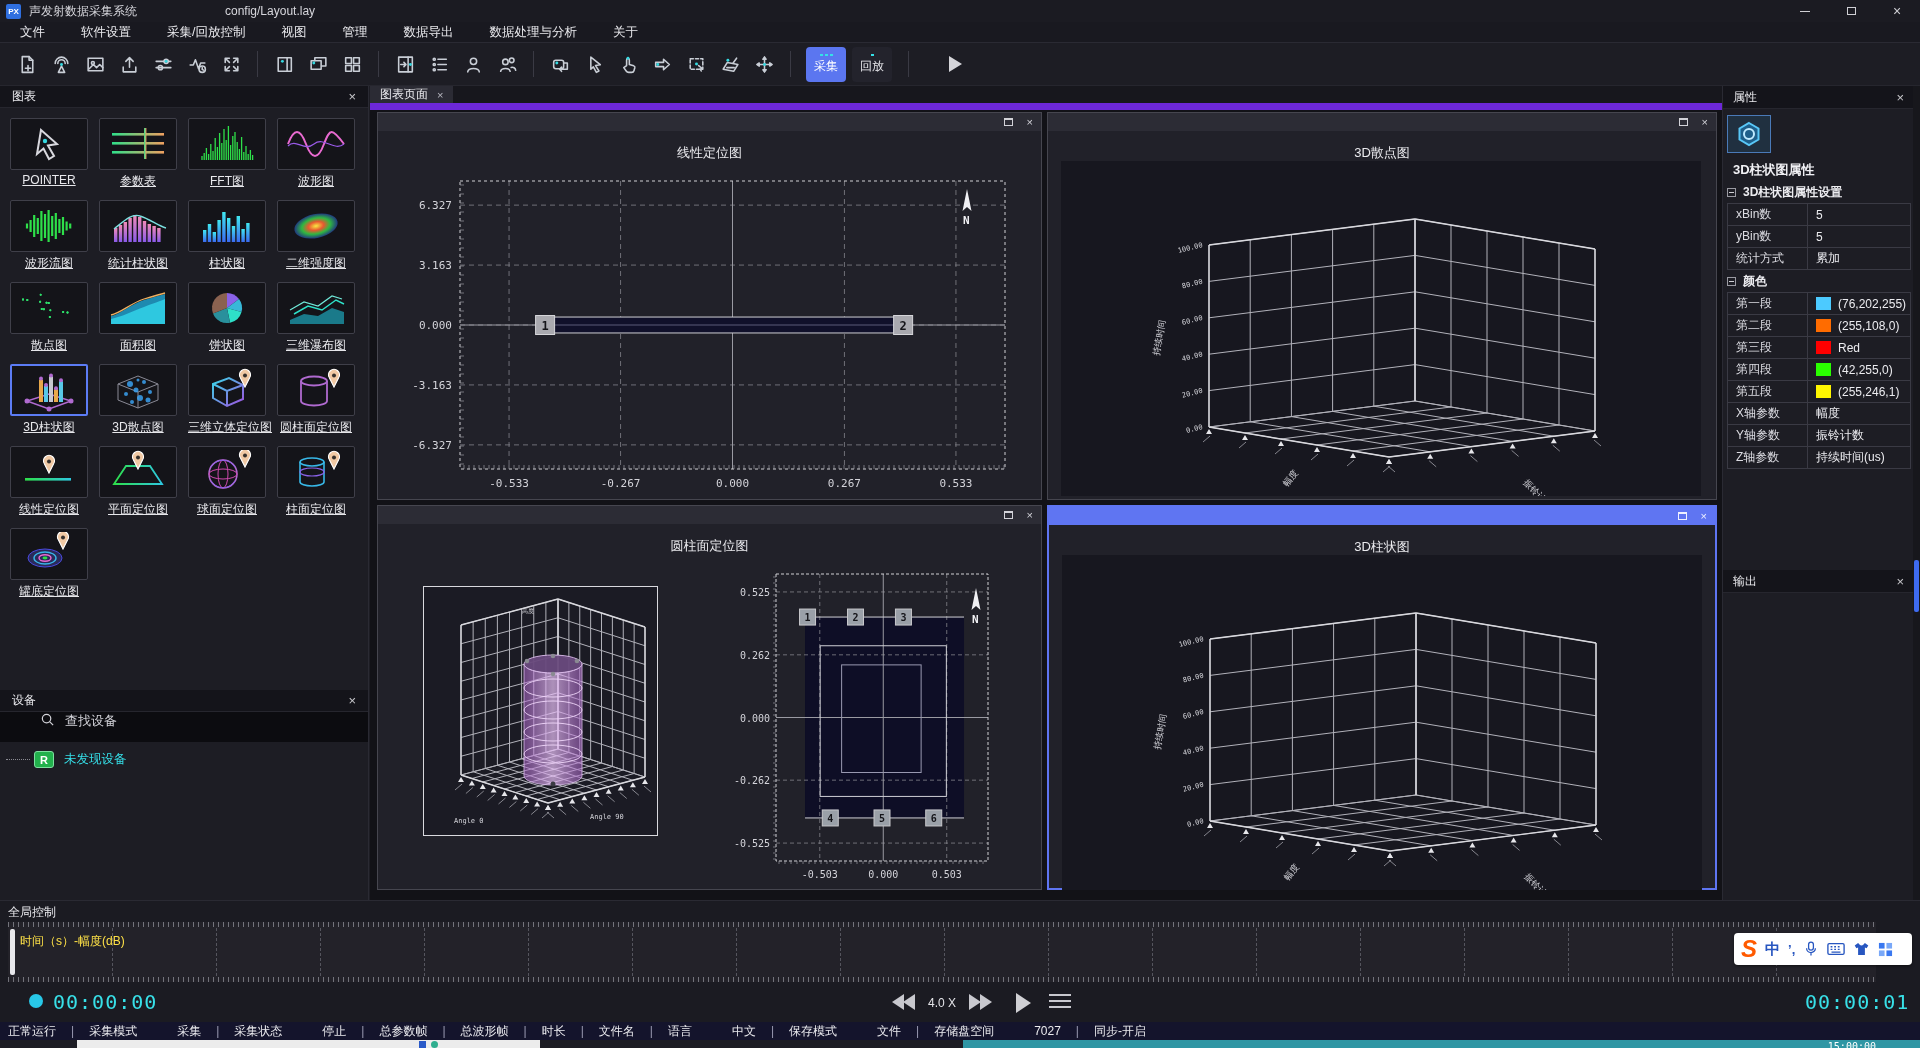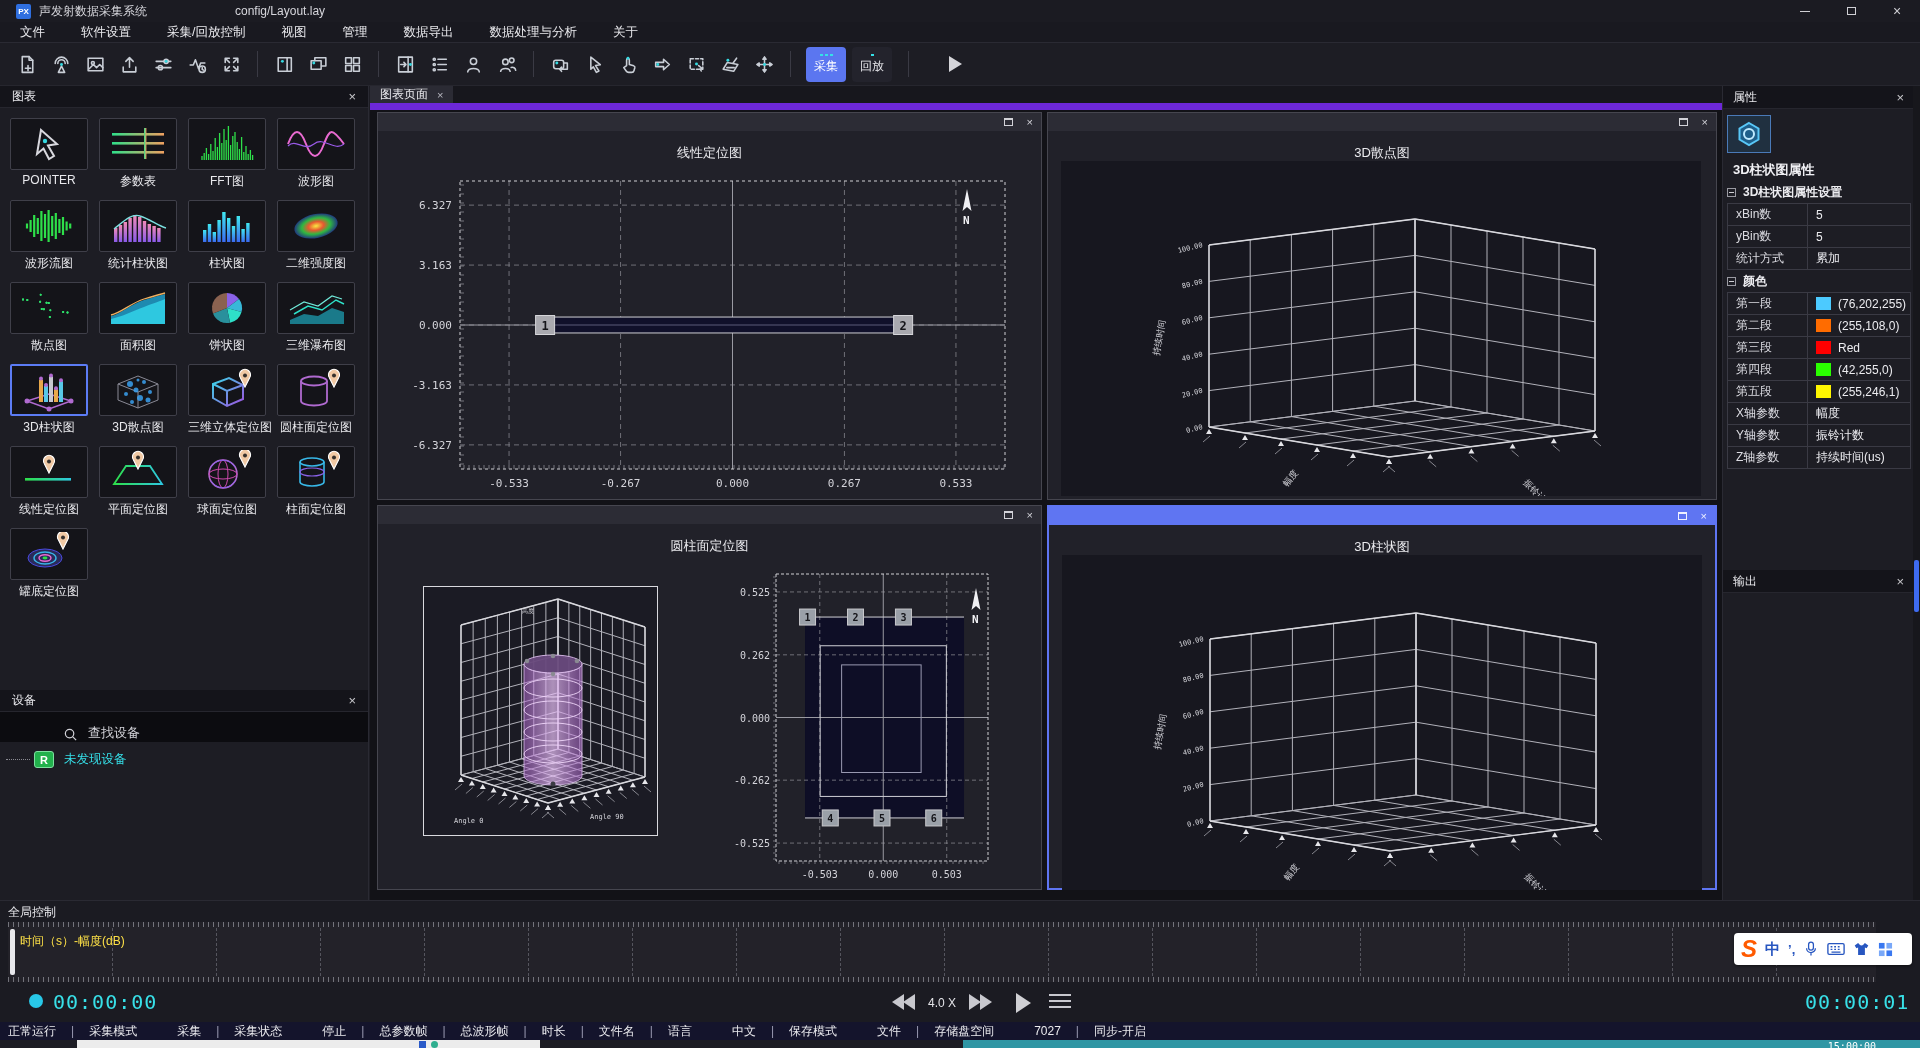--- a/index.html
+++ b/index.html
@@ -2,21 +2,21 @@
 <html><head>
 <meta charset="utf-8">
 <style>
   * { margin:0; padding:0; box-sizing:border-box; }
   html,body { width:1920px; height:1048px; overflow:hidden; background:#1d1d24; color:#e6e6ea;
     font-family:"Liberation Sans","DejaVu Sans",sans-serif; font-size:12px; }
   svg text { font-family:"DejaVu Sans Mono","Liberation Sans",sans-serif; }
 
   
   .titlebar { position:absolute; left:0; top:0; right:0; height:22px; background:#1b1b22; display:flex; align-items:center; }
-  .logo { width:15px; height:15px; margin-left:16px; border-radius:2px; background:#2f6fe0; color:#fff;
+  .logo { width:15px; height:15px; margin-left:6px; border-radius:2px; background:#2f6fe0; color:#fff;
     font-size:8px; font-weight:bold; display:flex; align-items:center; justify-content:center; }
   .app-title { margin-left:8px; color:#d6d6dc; }
   .file-path { margin-left:88px; color:#d6d6dc; }
   .win-controls { margin-left:auto; display:flex; }
   .win-btn { width:46px; height:22px; display:flex; align-items:center; justify-content:center; color:#cfcfd4; }
   .glyph-min { width:10px; height:1px; background:#cfcfd4; }
   .glyph-max { width:9px; height:8px; border:1px solid #cfcfd4; }
   .glyph-close { font-size:14px; line-height:1; }
 
   
@@ -34,27 +34,27 @@
   .mode-btn .dots { display:flex; gap:2px; margin-bottom:2px; }
   .mode-btn .dots i { width:3px; height:2px; background:#35e0e8; }
   .btn-acquire { background:#5b76f0; }
   .btn-playback { background:#23232c; color:#e6e6ea; }
   .tb-play { margin-left:20px; }
 
   
   .sidebar { position:absolute; left:0; top:86px; width:369px; bottom:148px; background:#1d1d24; border-right:1px solid #2a2a33; }
   .side-header { height:22px; background:#14141a; border-bottom:1px solid #26262e; display:flex; align-items:center; padding:0 12px; color:#eaeaee; }
   .side-close { margin-left:auto; color:#c8c8cc; font-size:13px; }
-  .tiles { display:grid; grid-template-columns:repeat(4,78px); gap:10px 11px; padding:10px 6px 0 10px; }
+  .tiles { display:grid; grid-template-columns:repeat(4,78px); gap:10px 11px; padding:10px 6px 0 10px;text-decoration:underline; }
   .tile-box { height:52px; background:#141419; border:1px solid #3f3f49; border-radius:2px;
     display:flex; align-items:center; justify-content:center; overflow:hidden; }
   .tile.selected .tile-box { border:2px solid #5c7cf5; }
   .tile-label { text-align:center; margin-top:3px; color:#e8e8ec; white-space:nowrap; }
   .side-device { position:absolute; left:0; right:0; top:604px; }
-  .search-row { height:30px; background:#0c0c10; display:flex; align-items:flex-end; padding-left:63px; gap:10px; color:#d2d2d8; font-size:13px; }
+  .search-row { height:30px; background:#0c0c10; display:flex; align-items:flex-start; padding-left:40px; gap:10px; color:#d2d2d8; font-size:13px; }
   .dev-tree { display:flex; align-items:center; padding:9px 0 0 6px; color:#35dfe8; font-size:12.5px; }
   .dot-line { width:24px; border-top:1px dotted #8a8a92; margin-right:4px; }
   .r-icon { width:20px; height:17px; background:#22b14c; border-radius:3px; color:#fff; font-weight:bold;
     display:flex; align-items:center; justify-content:center; font-size:11px; margin-right:10px; border:1px solid #7de0a0; }
 
   
   .main-tabbar { position:absolute; left:370px; top:86px; width:1352px; height:24px; background:#17171d; border-bottom:7px solid #6d28d9; display:flex; }
   .tab { background:#2b2b34; padding:0 10px; display:flex; align-items:center; gap:9px; color:#ececf0; }
   .tab .x { color:#b8b8c0; font-size:11px; }
   .main-canvas { position:absolute; left:370px; top:110px; width:1352px; height:790px; background:#121217; }

